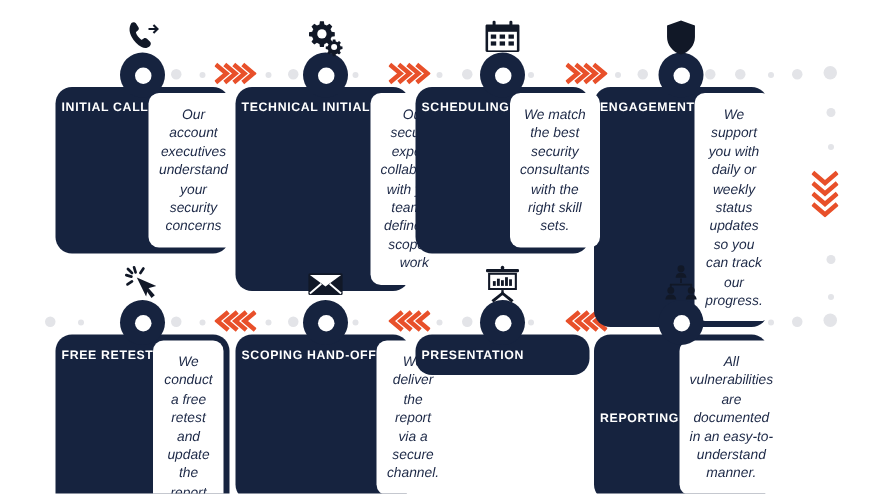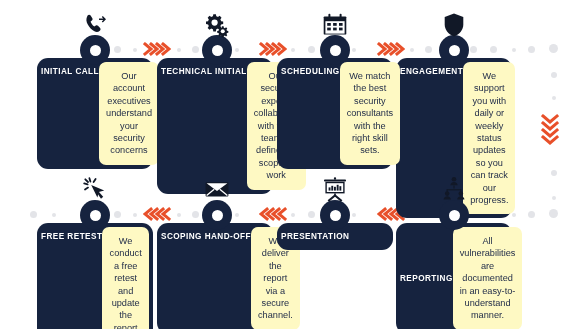--- a/index.html
+++ b/index.html
@@ -34,24 +34,24 @@
     box-sizing:border-box;padding:4px;
     z-index:4;display:flex;flex-direction:row;
   }
   .card .title{
     color:#ffffff;font-size:8.2px;font-weight:bold;letter-spacing:.45px;
     text-align:center;line-height:13px;height:19px;
     display:flex;align-items:center;justify-content:center;
     white-space:nowrap;
   }
   .card .body{
-    background:#fef9c3;border-radius:7px;
+    background:#ffffff;border-radius:7px;
     color:#1c2846;font-size:9.2px;line-height:12.4px;
     text-align:center;padding:8px 7px;box-sizing:border-box;
-    flex:1;display:flex;align-items:flex-start;justify-content:center;
+    flex:1;display:flex;align-items:flex-start;justify-content:center;font-style:italic;
   }
   .card.r1 .body{min-height:74px;}
   .card.r2 .body{min-height:74px;}
 </style>
 </head>
 <body>
 
 <div class="stage">
 
   <div>

